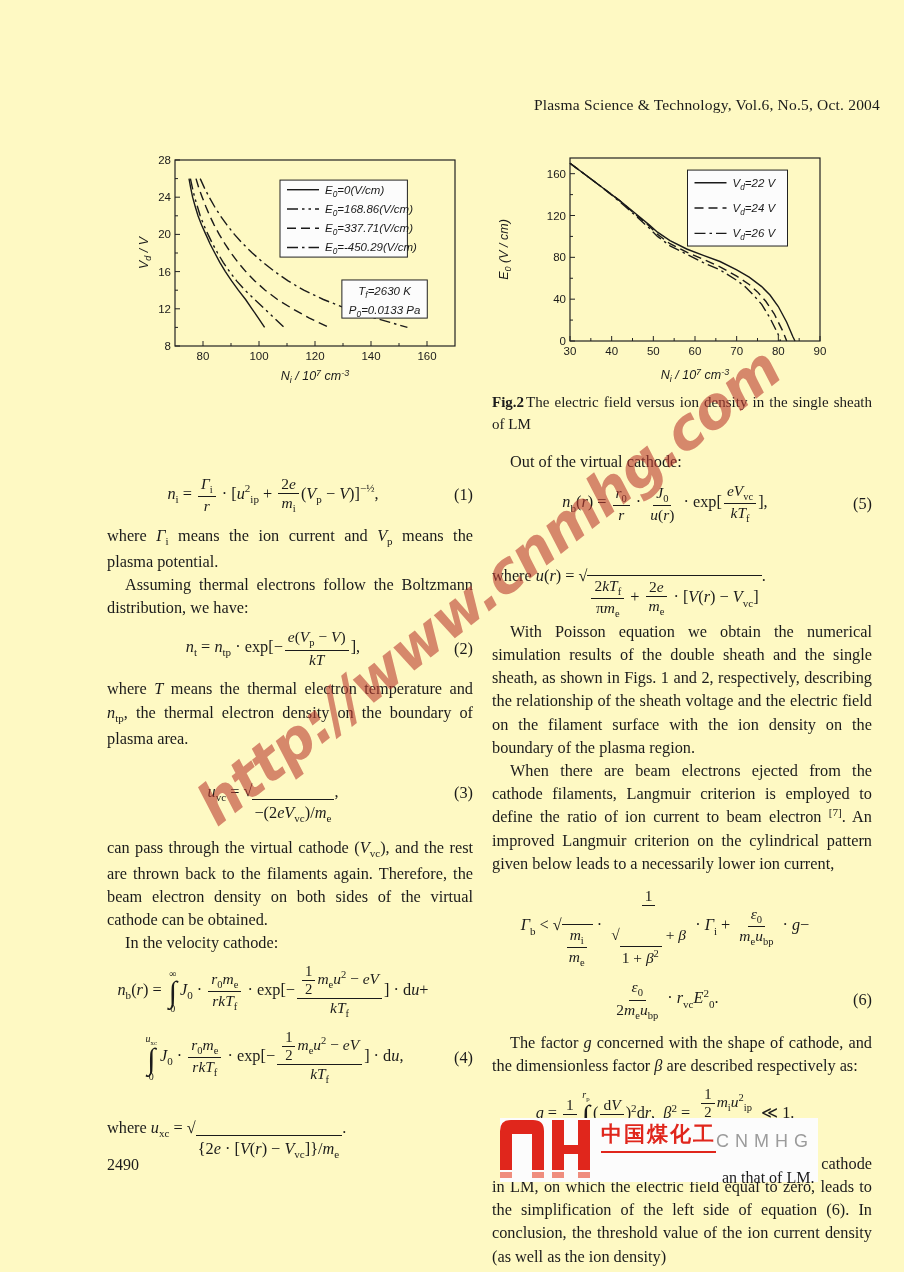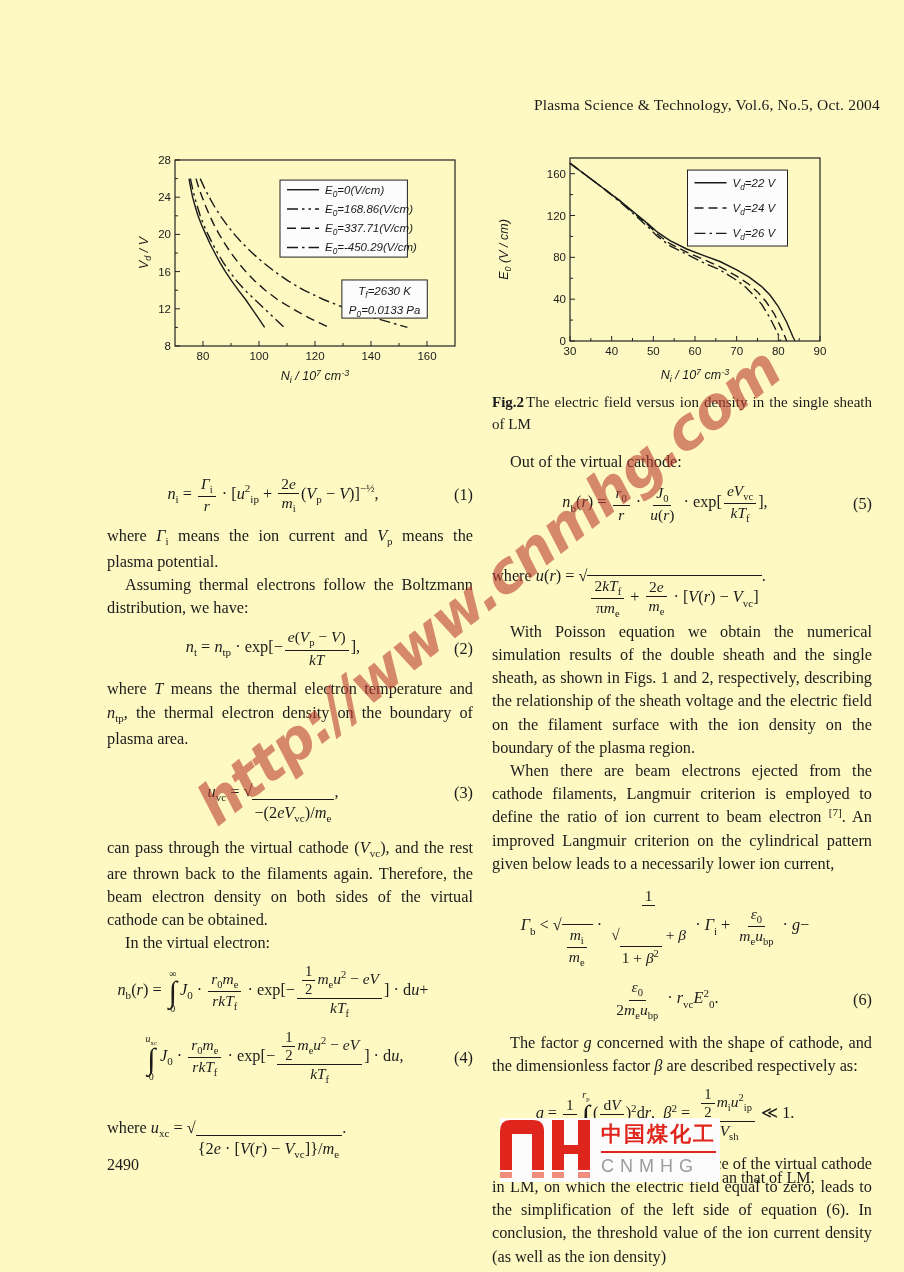--- a/index.html
+++ b/index.html
@@ -26,24 +26,24 @@
   .int{display:inline-flex;flex-direction:column;align-items:center;vertical-align:middle;
        line-height:1;margin:0 3px;}
   .int .is{font-size:30px;line-height:.85;}
   .int .lt,.int .lb{font-size:10px;line-height:1;}
   .pagenum{position:absolute;left:107px;top:1156px;font-size:16px;}
   .watermark{position:absolute;left:184px;top:786px;transform:rotate(-38.5deg);transform-origin:0 0;
              font-family:"DejaVu Sans",sans-serif;font-style:italic;font-weight:bold;
              font-size:57px;letter-spacing:-1px;white-space:nowrap;z-index:5;pointer-events:none;}
   .logo{position:absolute;left:500px;top:1118px;display:flex;align-items:flex-start;gap:9px;
         background:#fcfcfc;z-index:4;padding:2px 4px 2px 0;}
-  .logo-text{display:flex;flex-direction:column;}
+  .logo-text{display:flex;flex-direction:row;}
   .logo-cn{font-family:"DejaVu Sans",sans-serif;font-size:21px;font-weight:bold;letter-spacing:2px;
            padding-bottom:3px;border-bottom:2.5px solid;}
-  .logo-en{font-family:"Liberation Sans",sans-serif;font-size:18px;letter-spacing:6px;margin-top:3px;}
+  .logo-en{font-family:"Liberation Sans",sans-serif;font-size:18px;letter-spacing:6px;margin-top:11px;}
   .frag{position:absolute;left:722px;top:1126px;font-size:16px;z-index:6;margin-top:43px;}
 </style>
 </head>
 <body>
 
 <div class="page">
 
   <div class="header">Plasma Science &amp; Technology, Vol.6, No.5, Oct. 2004</div>
 
   <div class="figbox" style="left:135px;top:152px;"><svg viewBox="0 0 330 232" width="330" height="232" font-family="Liberation Sans, sans-serif">
@@ -171,21 +171,21 @@
             <span><i>kT</i></span>
           </span>],</span>
       <span class="num">(2)</span>
     </div>
     <p>where <i>T</i> means the thermal electron temperature and <i>n</i><sub>tp</sub>, the thermal electron density on the boundary of plasma area.</p>
     <div class="eq">
       <span class="body"><i>u</i><sub>vc</sub> = <span class="sqrt">√<span class="rad">−(2<i>eV</i><sub>vc</sub>)/<i>m</i><sub>e</sub></span></span>,</span>
       <span class="num">(3)</span>
     </div>
     <p>can pass through the virtual cathode (<i>V</i><sub>vc</sub>), and the rest are thrown back to the filaments again. Therefore, the beam electron density on both sides of the virtual cathode can be obtained.</p>
-    <p class="ind">In the virtual electron:</p>
+    <p class="ind">In the velocity cathode:</p>
     <div class="eq">
       <span class="body"><i>n</i><sub>b</sub>(<i>r</i>) = <span class="int">
             <span class="lt">∞</span>
             <span class="is">∫</span>
             <span class="lb">0</span>
           </span><i>J</i><sub>0</sub> · <span class="frac">
             <span><i>r</i><sub>0</sub><i>m</i><sub>e</sub></span>
             <span><i>rkT</i><sub>f</sub></span>
           </span> · exp[−<span class="frac">
             <span><span class="frac">

